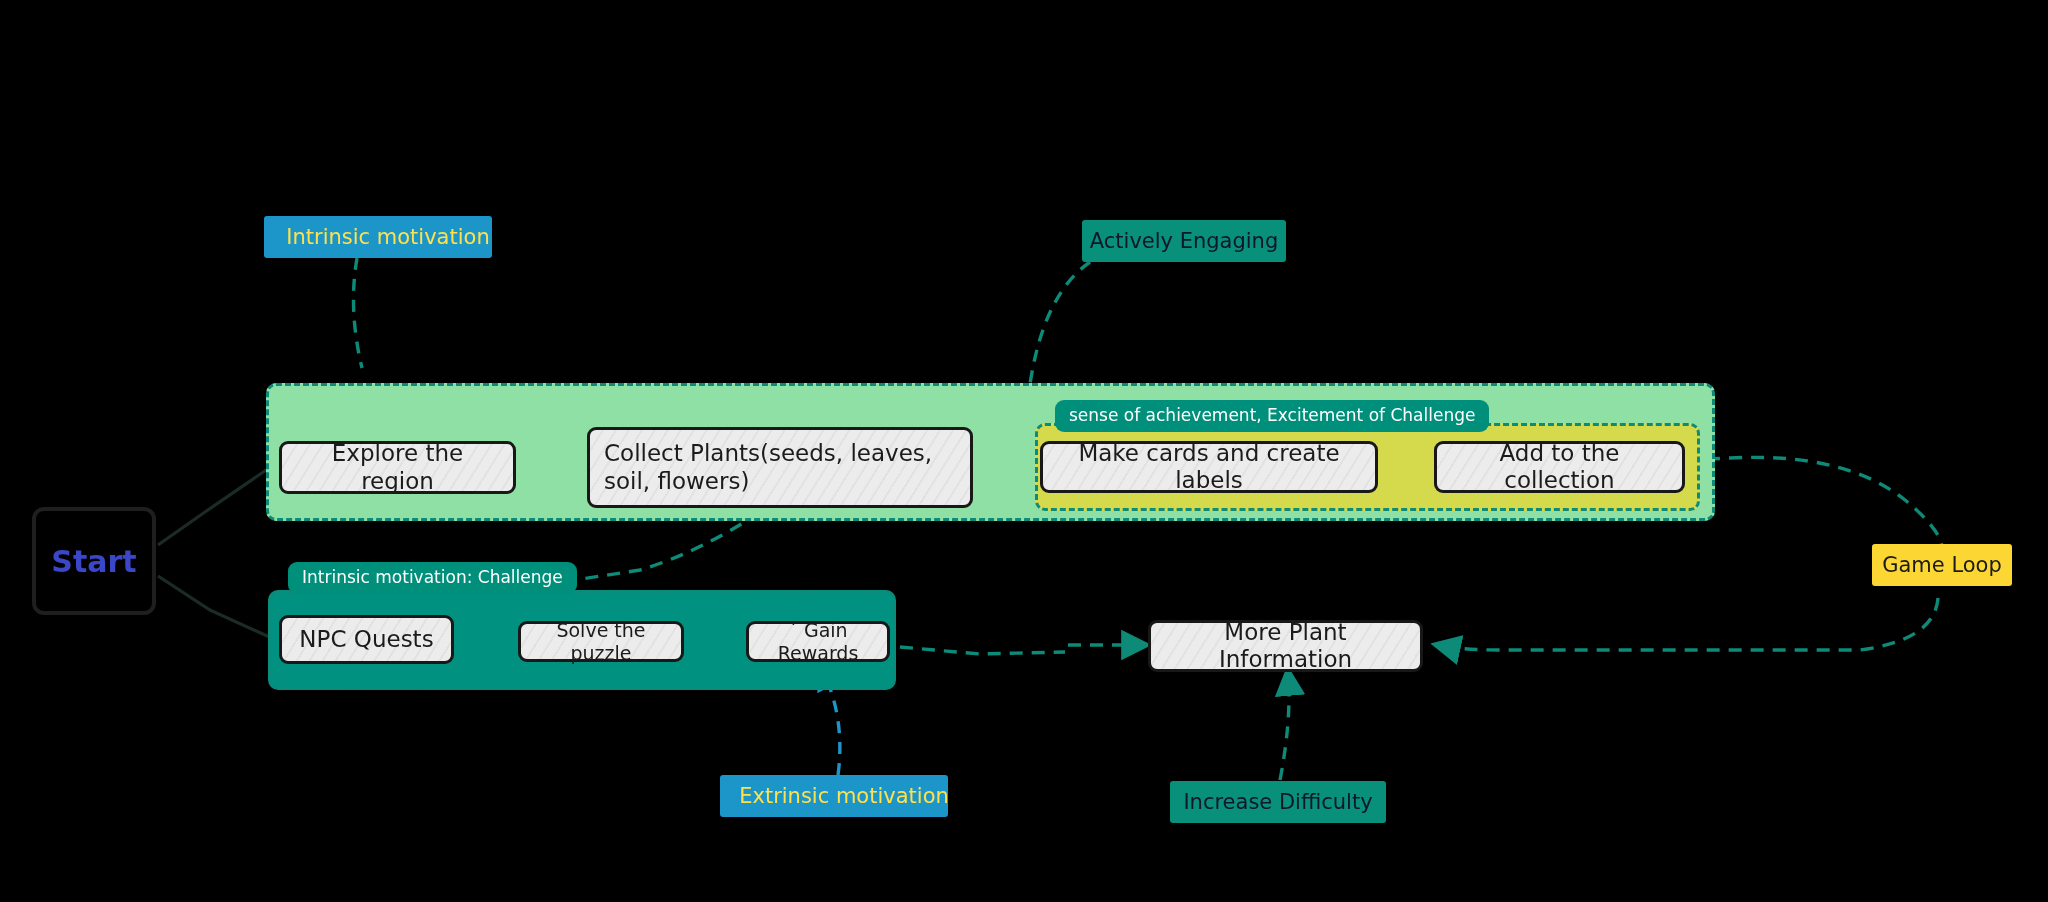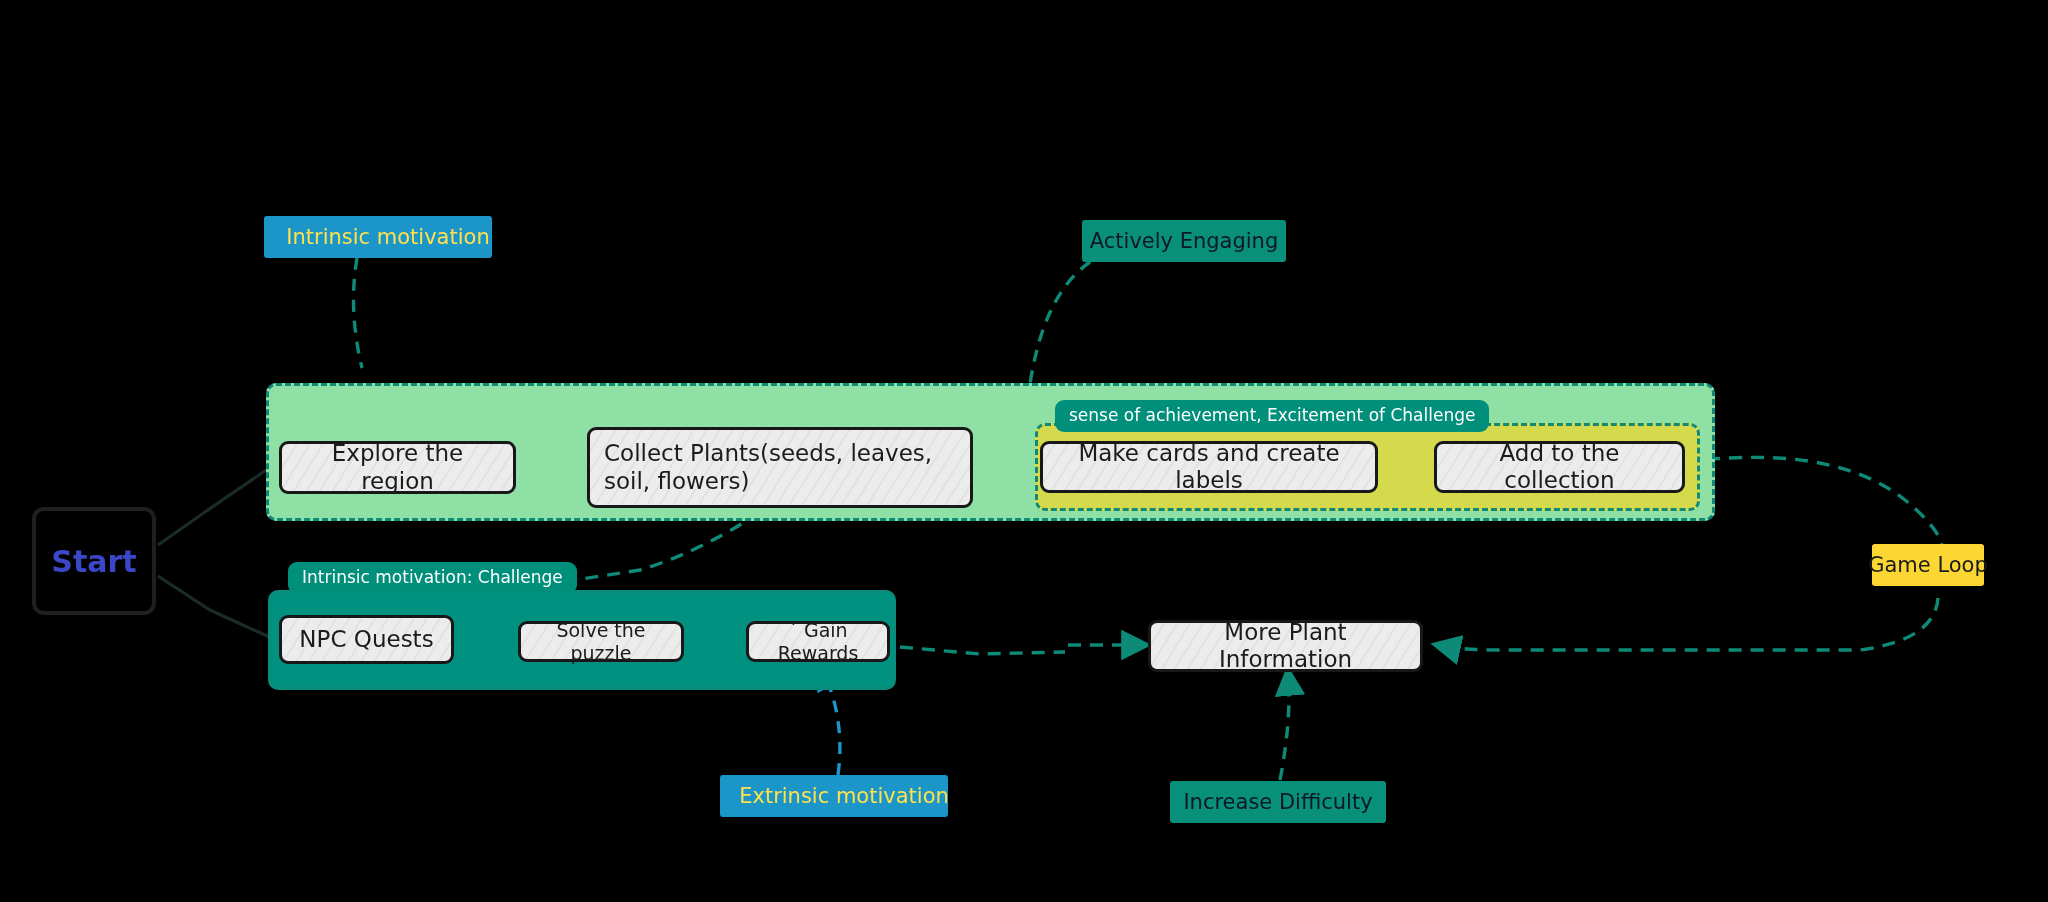--- a/index.html
+++ b/index.html
@@ -149,21 +149,21 @@
   </div>
 
   <div class="note blue" style="left:264px;top:216px;width:228px;height:42px;">
     <span>Intrinsic motivation</span>
   </div>
 
   <div class="note teal" style="left:1082px;top:220px;width:204px;height:42px;">
     <span>Actively Engaging</span>
   </div>
 
-  <div class="note yellow" style="left:1872px;top:544px;width:112px;height:42px;">
+  <div class="note yellow" style="left:1872px;top:544px;width:140px;height:42px;">
     <span>Game Loop</span>
   </div>
 
   <div class="note blue" style="left:720px;top:775px;width:228px;height:42px;">
     <span>Extrinsic motivation</span>
   </div>
 
   <div class="note teal" style="left:1170px;top:781px;width:216px;height:42px;">
     <span>Increase Difficulty</span>
   </div>

